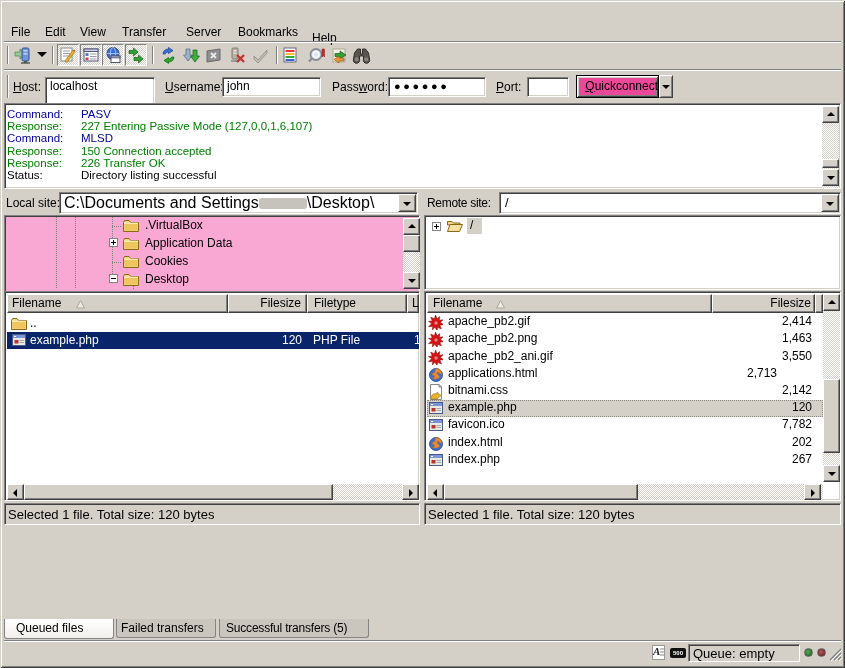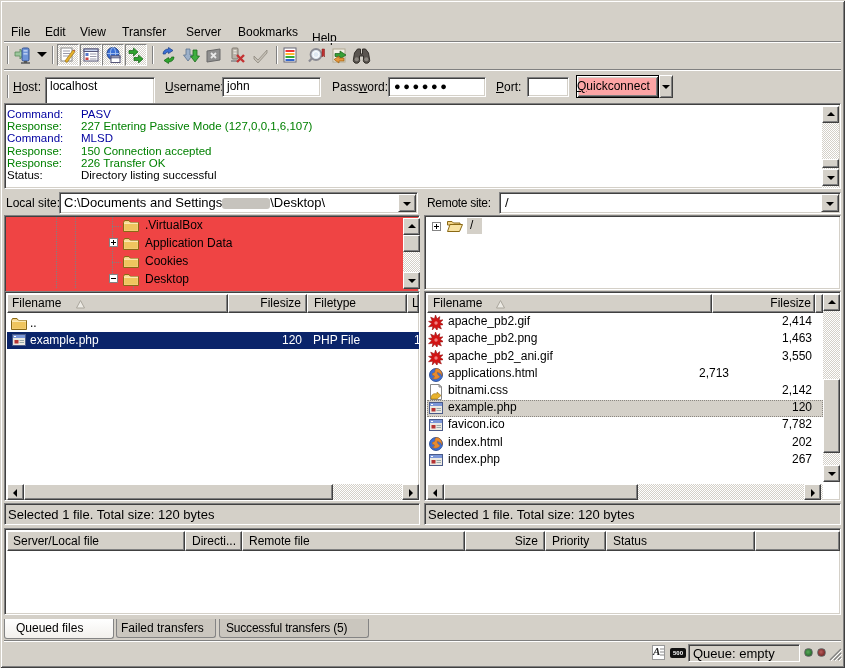--- a/index.html
+++ b/index.html
@@ -177,21 +177,21 @@
 <div class="abs" id="qc" style="left:4px;top:71px;width:837px;height:31px">
   <div class="abs etchV" style="left:3px;top:4px;width:2px;height:23px"></div>
   <div class="t" style="left:9px;top:6px;line-height:20px"><u>H</u>ost:</div>
   <div class="abs field" style="left:41px;top:6px;width:110px;height:32px;line-height:16px;padding-left:4px">localhost</div>
   <div class="t" style="left:161px;top:6px;line-height:20px"><u>U</u>sername:</div>
   <div class="abs field" style="left:218px;top:6px;width:99px;height:20px;line-height:16px;padding-left:4px">john</div>
   <div class="t" style="left:328px;top:6px;line-height:20px">Pass<u>w</u>ord:</div>
   <div class="abs field" style="left:384px;top:6px;width:98px;height:20px;line-height:17px;padding-left:5px;font-size:11px;letter-spacing:2.6px">●●●●●●</div>
   <div class="t" style="left:492px;top:6px;line-height:20px"><u>P</u>ort:</div>
   <div class="abs field" style="left:523px;top:6px;width:42px;height:20px"></div>
-  <div class="abs" style="left:572px;top:4px;width:83px;height:23px;background:#fca5a5;border:1px solid #000;box-shadow:inset 1px 1px 0 #fff,inset -1px -1px 0 #404040,inset 2px 2px 0 #d4d0c8,inset -2px -2px 0 #808080;text-align:left;line-height:21px"><u>Q</u>uickconnect</div>
+  <div class="abs" style="left:572px;top:4px;width:83px;height:23px;background:#ec4899;border:1px solid #000;box-shadow:inset 1px 1px 0 #fff,inset -1px -1px 0 #404040,inset 2px 2px 0 #d4d0c8,inset -2px -2px 0 #808080;text-align:right;line-height:21px"><u>Q</u>uickconnect</div>
   <div class="abs btn" style="left:655px;top:4px;width:14px;height:23px">
         <div class="abs tri-dn" style="left:2px;top:9px"></div>
       </div>
 </div>
 
 <div class="abs sunk2" id="log" style="left:4px;top:103px;width:837px;height:86px;background:#fff;font-size:11.5px">
   <div class="t" style="left:2px;top:3px;color:#0000a0">Command:<span class="abs" style="left:74px">PASV</span></div>
   <div class="t" style="left:2px;top:15px;color:#008000">Response:<span class="abs" style="left:74px">227 Entering Passive Mode (127,0,0,1,6,107)</span></div>
   <div class="t" style="left:2px;top:27px;color:#0000a0">Command:<span class="abs" style="left:74px">MLSD</span></div>
   <div class="t" style="left:2px;top:40px;color:#008000">Response:<span class="abs" style="left:74px">150 Connection accepted</span></div>
@@ -203,37 +203,37 @@
       </div>
   <div class="abs sbtn" style="left:817px;top:55px;width:17px;height:9px"></div>
   <div class="abs sbtn" style="left:817px;top:65px;width:17px;height:17px">
         <div class="abs tri-dn" style="left:4px;top:6px"></div>
       </div>
 </div>
 
 <div class="abs" id="siteL" style="left:4px;top:189px;width:416px;height:26px">
   <div class="t" style="left:2px;top:7px">Local site:</div>
   <div class="abs field" style="left:55px;top:3px;width:359px;height:22px">
-    <div class="t" style="left:4px;top:2px;font-size:13px">C:\Documents and Settings<span style="display:inline-block;width:48px;height:11px;background:#c6c3bd;border-radius:3px;vertical-align:middle"></span>\Desktop\</div>
+    <div class="t" style="left:4px;top:2px;font-size:16px">C:\Documents and Settings<span style="display:inline-block;width:48px;height:11px;background:#c6c3bd;border-radius:3px;vertical-align:middle"></span>\Desktop\</div>
     <div class="abs btn" style="left:338px;top:1px;width:18px;height:18px">
           <div class="abs tri-dn" style="left:4px;top:7px"></div>
         </div>
   </div>
 </div>
 <div class="abs" id="siteR" style="left:424px;top:189px;width:417px;height:26px">
   <div class="t" style="left:3px;top:7px;letter-spacing:-0.3px">Remote site:</div>
   <div class="abs field" style="left:75px;top:3px;width:342px;height:22px">
     <div class="t" style="left:5px;top:2px;font-size:13px">/</div>
     <div class="abs btn" style="left:321px;top:1px;width:18px;height:18px">
           <div class="abs tri-dn" style="left:4px;top:7px"></div>
         </div>
   </div>
 </div>
 
-<div class="abs sunk2" id="treeL" style="left:4px;top:215px;width:416px;height:91px;background:#ef4444">
+<div class="abs sunk2" id="treeL" style="left:4px;top:215px;width:416px;height:91px;background:#f9a8d4">
   <div class="abs" style="left:51px;top:1px;width:1px;height:71px;border-left:1px dotted #808080"></div>
   <div class="abs" style="left:70px;top:1px;width:1px;height:71px;border-left:1px dotted #808080"></div>
   <div class="abs" style="left:107px;top:1px;width:1px;height:63px;border-left:1px dotted #808080"></div>
   <div class="abs" style="left:128px;top:66px;width:1px;height:7px;border-left:1px dotted #808080"></div>
   <div class="abs" style="left:107px;top:10px;width:9px;height:1px;border-top:1px dotted #808080"></div>
   <div class="abs" style="left:107px;top:46px;width:9px;height:1px;border-top:1px dotted #808080"></div>
   <svg class="abs" style="left:118px;top:3px" width="16" height="14" viewBox="0 0 16 14">
         <use href="#folder"></use>
       </svg>
   <div class="t" style="left:140px;top:2px">.VirtualBox</div>
@@ -320,21 +320,21 @@
       <div class="t" style="left:287px;top:39px;width:100px;text-align:right">1,463</div>
   <svg class="abs" style="left:3px;top:58px" width="15" height="15" viewBox="0 0 14 14">
         <use href="#feather"></use>
       </svg>
   <div class="t" style="left:23px;top:57px">apache_pb2_ani.gif</div>
       <div class="t" style="left:287px;top:57px;width:100px;text-align:right">3,550</div>
   <svg class="abs" style="left:3px;top:75px" width="16" height="16" viewBox="0 0 16 16">
         <use href="#ffox"></use>
       </svg>
   <div class="t" style="left:23px;top:74px">applications.html</div>
-      <div class="t" style="left:274px;top:74px;width:100px;text-align:left">2,713</div>
+      <div class="t" style="left:287px;top:74px;width:100px;text-align:center">2,713</div>
   <svg class="abs" style="left:3px;top:92px" width="16" height="16" viewBox="0 0 16 16">
         <use href="#cssicon"></use>
       </svg>
   <div class="t" style="left:23px;top:91px">bitnami.css</div>
       <div class="t" style="left:287px;top:91px;width:100px;text-align:right">2,142</div>
   <svg class="abs" style="left:3px;top:109px" width="16" height="16" viewBox="0 0 16 16">
         <use href="#winicon"></use>
       </svg>
   <div class="t" style="left:23px;top:108px">example.php</div>
       <div class="t" style="left:287px;top:108px;width:100px;text-align:right">120</div>
@@ -371,29 +371,20 @@
       </div>
 </div>
 
 <div class="abs sunk2" id="statL" style="left:4px;top:503px;width:416px;height:22px;background:#d4d0c8">
       <div class="t" style="left:3px;top:2px;font-size:13px;line-height:17px">Selected 1 file. Total size: 120 bytes</div>
     </div>
 <div class="abs sunk2" id="statR" style="left:424px;top:503px;width:417px;height:22px;background:#d4d0c8">
       <div class="t" style="left:3px;top:2px;font-size:13px;line-height:17px">Selected 1 file. Total size: 120 bytes</div>
     </div>
 
-<div class="abs sunk2" id="queue" style="left:4px;top:528px;width:837px;height:87px;background:#fff">
-  <div class="abs hdr" style="left:2px;top:2px;width:178px;height:20px;line-height:18px;padding-left:5px">Server/Local file</div>
-  <div class="abs hdr" style="left:180px;top:2px;width:57px;height:20px;line-height:18px;padding-left:6px">Directi...</div>
-  <div class="abs hdr" style="left:237px;top:2px;width:223px;height:20px;line-height:18px;padding-left:6px">Remote file</div>
-  <div class="abs hdr" style="left:460px;top:2px;width:80px;height:20px;line-height:18px;text-align:right;padding-right:6px">Size</div>
-  <div class="abs hdr" style="left:540px;top:2px;width:61px;height:20px;line-height:18px;padding-left:6px">Priority</div>
-  <div class="abs hdr" style="left:601px;top:2px;width:149px;height:20px;line-height:18px;padding-left:6px">Status</div>
-  <div class="abs hdr" style="left:750px;top:2px;width:85px;height:20px"></div>
-</div>
 
 <div class="abs" id="tabs" style="left:4px;top:616px;width:837px;height:23px">
   <div class="abs" style="left:112px;top:3px;width:100px;height:19px;background:#cac6be;border:1px solid #848484;border-top:none;border-radius:0 0 3px 3px"></div>
   <div class="abs t" style="left:117px;top:5px">Failed transfers</div>
   <div class="abs" style="left:215px;top:3px;width:150px;height:19px;background:#cac6be;border:1px solid #848484;border-top:none;border-radius:0 0 3px 3px"></div>
   <div class="abs t" style="left:222px;top:5px;letter-spacing:-0.2px">Successful transfers (5)</div>
   <div class="abs" style="left:0px;top:3px;width:110px;height:20px;background:linear-gradient(#fff,#f2f0ec);border:1px solid #848484;border-top:none;border-radius:0 0 3px 3px"></div>
   <div class="abs t" style="left:12px;top:5px;font-weight:normal">Queued files</div>
 </div>
 <div class="abs etchH" style="left:4px;top:640px;width:837px;height:2px"></div>

